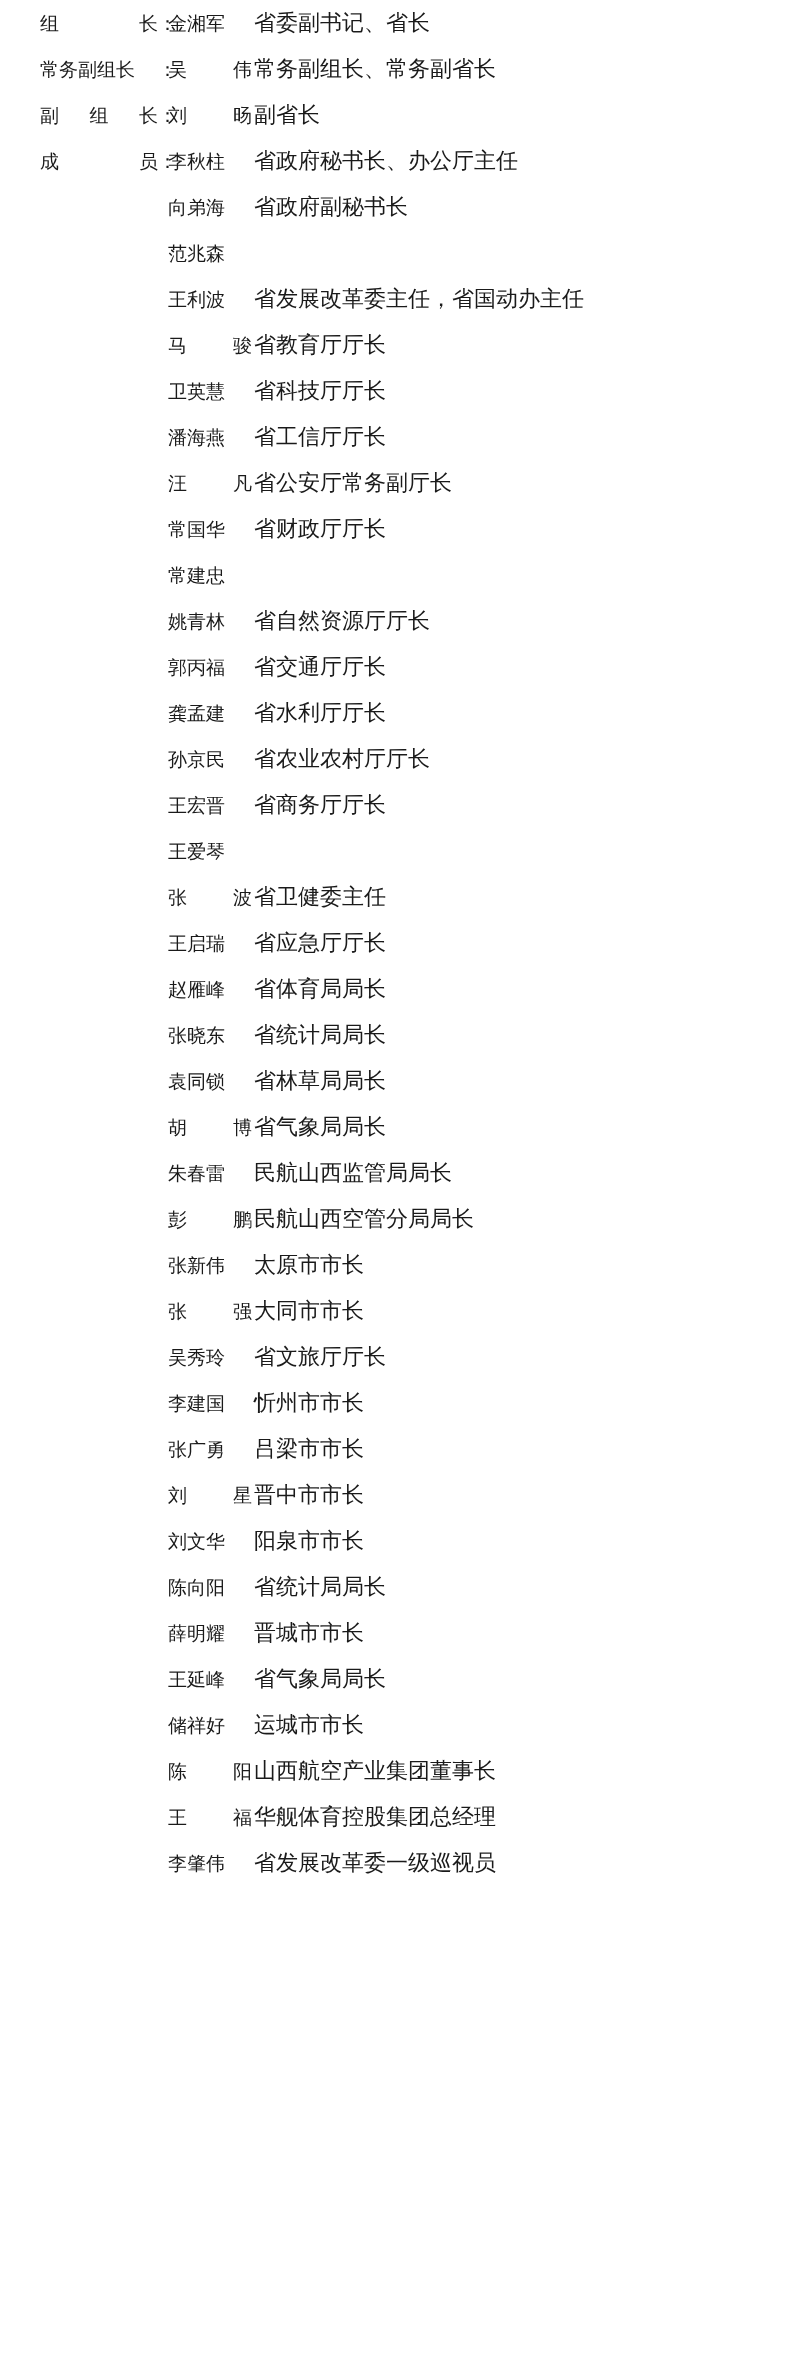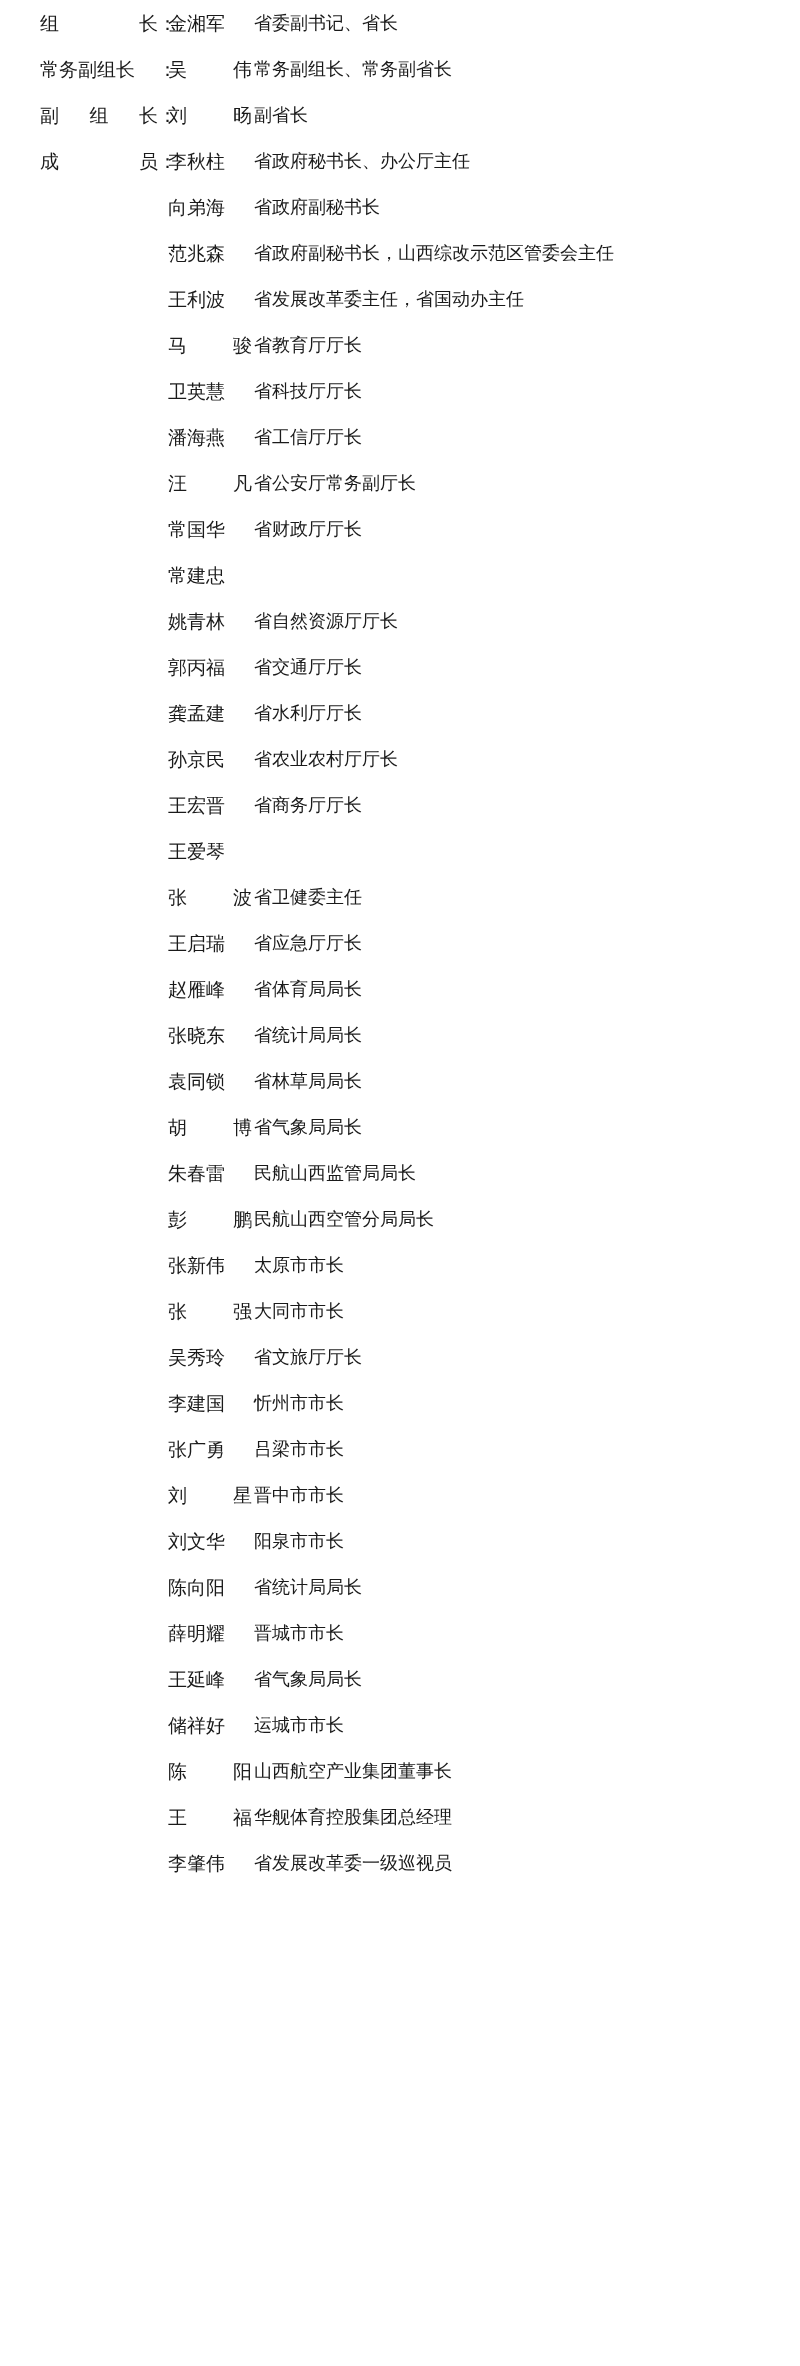--- a/index.html
+++ b/index.html
@@ -54,21 +54,21 @@
     white-space: pre;
   }
   .name.spread {
     display: flex;
     justify-content: space-between;
     padding-right: 2px;
     box-sizing: border-box;
   }
   .title {
     flex: 1 1 auto;
-    font-size: 18px;
+    font-size: 22px;
     line-height: 30px;
     max-width: 470px;
   }
   .member-row .role {
     visibility: hidden;
   }
   .member-row .colon {
     visibility: hidden;
   }
 </style>
@@ -104,21 +104,20 @@
       <div class="row member-row">
         <div class="role" style="visibility: hidden;">　</div>
         <div class="colon"></div>
         <div class="name">向弟海</div>
         <div class="title">省政府副秘书长</div>
       </div>
       <div class="row member-row">
         <div class="role" style="visibility: hidden;">　</div>
         <div class="colon"></div>
         <div class="name">范兆森</div>
-        <div class="title">省政府副秘书长，山西综改示范区管委会主任</div>
       </div>
       <div class="row member-row">
         <div class="role" style="visibility: hidden;">　</div>
         <div class="colon"></div>
         <div class="name">王利波</div>
         <div class="title">省发展改革委主任，省国动办主任</div>
       </div>
       <div class="row member-row">
         <div class="role" style="visibility: hidden;">　</div>
         <div class="colon"></div>

